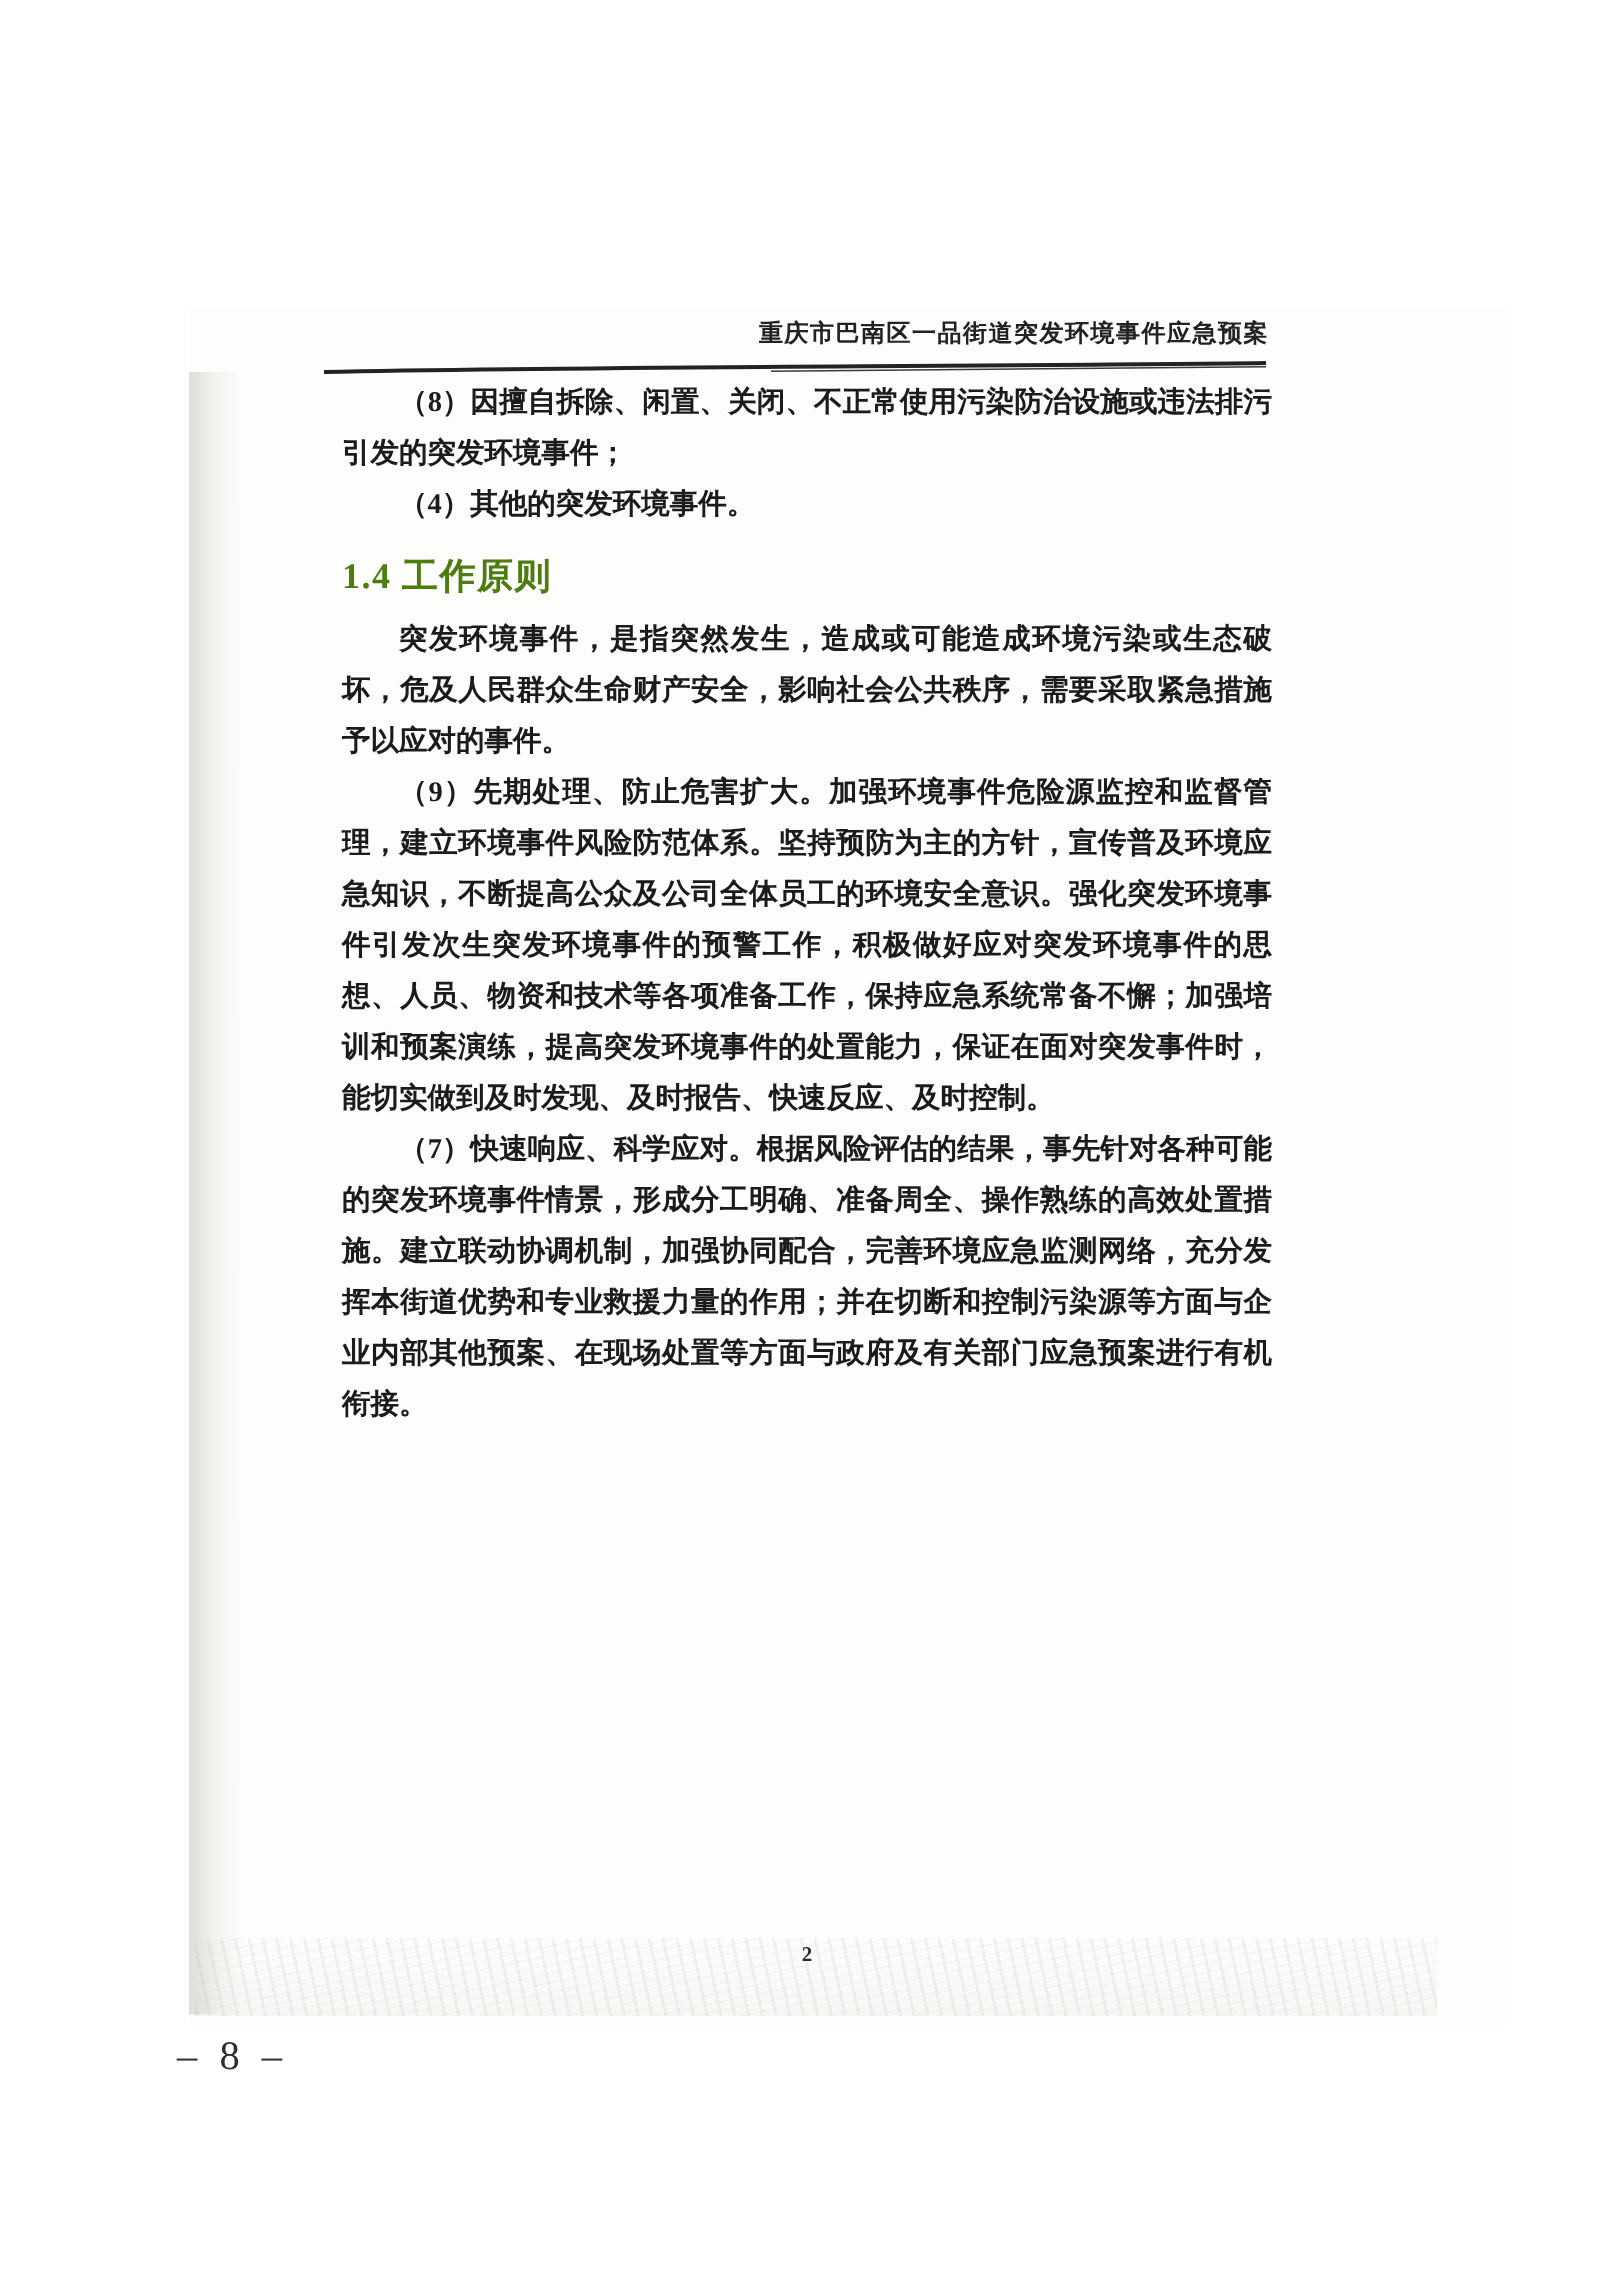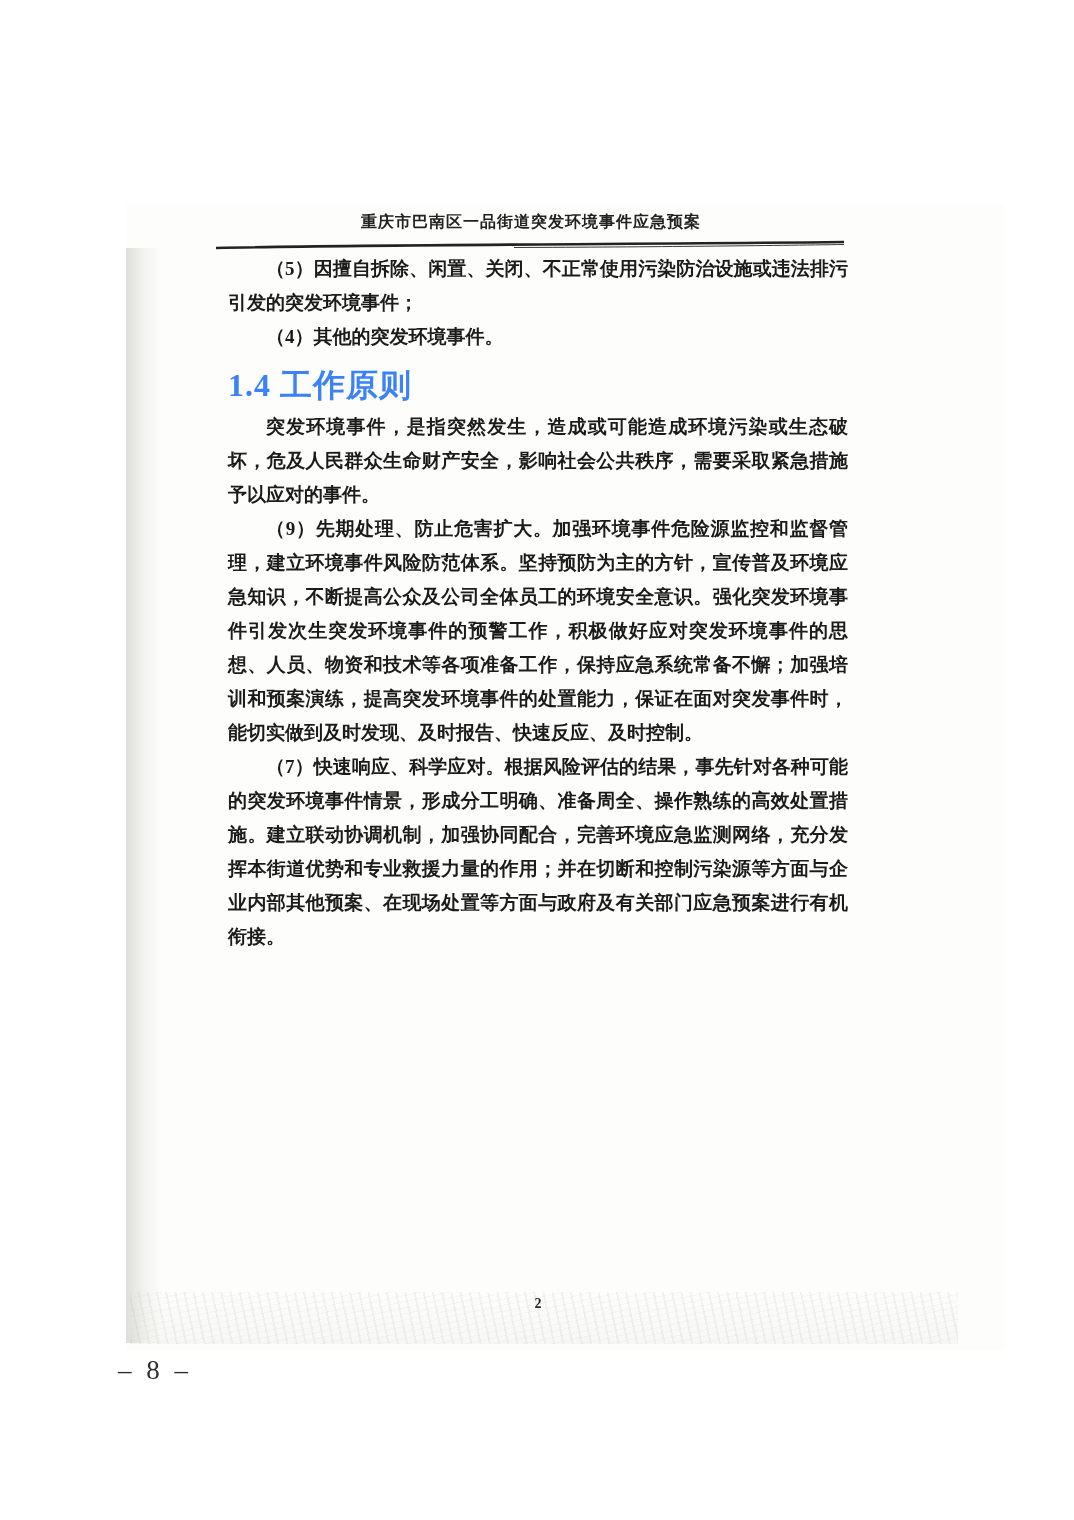--- a/index.html
+++ b/index.html
@@ -26,39 +26,39 @@
     background:
       repeating-linear-gradient(78deg, rgba(170,170,162,0.16) 0 2px, rgba(0,0,0,0) 2px 9px),
       repeating-linear-gradient(-12deg, rgba(190,190,182,0.12) 0 1px, rgba(0,0,0,0) 1px 6px),
       linear-gradient(to bottom, rgba(0,0,0,0), rgba(180,180,172,0.10));
     opacity:.8;
   }
 
   
   .doc-title{
     position:absolute;left:216px;top:212px;width:630px;
-    text-align:center;
+    text-align:right;
     font-size:16px;font-weight:700;color:#222;
     letter-spacing:1px;white-space:nowrap;
   }
   .header-rule{
     position:absolute;left:214px;top:240px;width:632px;height:12px;
   }
 
   
   .doc-body{
     position:absolute;left:228px;top:252px;width:620px;
     font-size:19px;font-weight:700;color:#1b1b1b;
     line-height:34px;text-align:justify;
     text-justify:inter-ideograph;
   }
   .doc-body p{margin:0;text-indent:2em;}
   .doc-body h2{
     margin:13px 0 7px 0;
-    font-size:32px;font-weight:700;color:#3b82f6;
+    font-size:24px;font-weight:700;color:#4d7c0f;
     text-indent:0;line-height:36px;letter-spacing:1px;
   }
 
   .page-num{
     position:absolute;left:228px;top:1296px;width:620px;
     text-align:center;font-size:14px;font-weight:700;color:#2a2a2a;
   }
   .outer-num{
     position:absolute;left:118px;top:1355px;
     font-size:27px;font-weight:400;color:#2e2e2e;
@@ -75,21 +75,21 @@
   <div class="scan-bottom-band"></div>
 
   <div class="doc-title">重庆市巴南区一品街道突发环境事件应急预案</div>
 
   <svg class="header-rule" viewBox="0 0 632 12" preserveAspectRatio="none">
     <path d="M2,8 C 160,4.5 420,4.5 630,2" fill="none" stroke="#232323" stroke-width="2.6"></path>
     <path d="M300,7.5 C 440,7 560,5.5 630,4.5" fill="none" stroke="#3a3a3a" stroke-width="1"></path>
   </svg>
 
   <div class="doc-body">
-    <p>（5）因擅自拆除、闲置、关闭、不正常使用污染防治设施或违法排污引发的突发环境事件；</p>
+    <p>（8）因擅自拆除、闲置、关闭、不正常使用污染防治设施或违法排污引发的突发环境事件；</p>
     <p>（4）其他的突发环境事件。</p>
 
     <h2>1.4 工作原则</h2>
 
     <p>突发环境事件，是指突然发生，造成或可能造成环境污染或生态破坏，危及人民群众生命财产安全，影响社会公共秩序，需要采取紧急措施予以应对的事件。</p>
     <p>（9）先期处理、防止危害扩大。加强环境事件危险源监控和监督管理，建立环境事件风险防范体系。坚持预防为主的方针，宣传普及环境应急知识，不断提高公众及公司全体员工的环境安全意识。强化突发环境事件引发次生突发环境事件的预警工作，积极做好应对突发环境事件的思想、人员、物资和技术等各项准备工作，保持应急系统常备不懈；加强培训和预案演练，提高突发环境事件的处置能力，保证在面对突发事件时，能切实做到及时发现、及时报告、快速反应、及时控制。</p>
     <p>（7）快速响应、科学应对。根据风险评估的结果，事先针对各种可能的突发环境事件情景，形成分工明确、准备周全、操作熟练的高效处置措施。建立联动协调机制，加强协同配合，完善环境应急监测网络，充分发挥本街道优势和专业救援力量的作用；并在切断和控制污染源等方面与企业内部其他预案、在现场处置等方面与政府及有关部门应急预案进行有机衔接。</p>
   </div>
 
   <div class="page-num">2</div>

